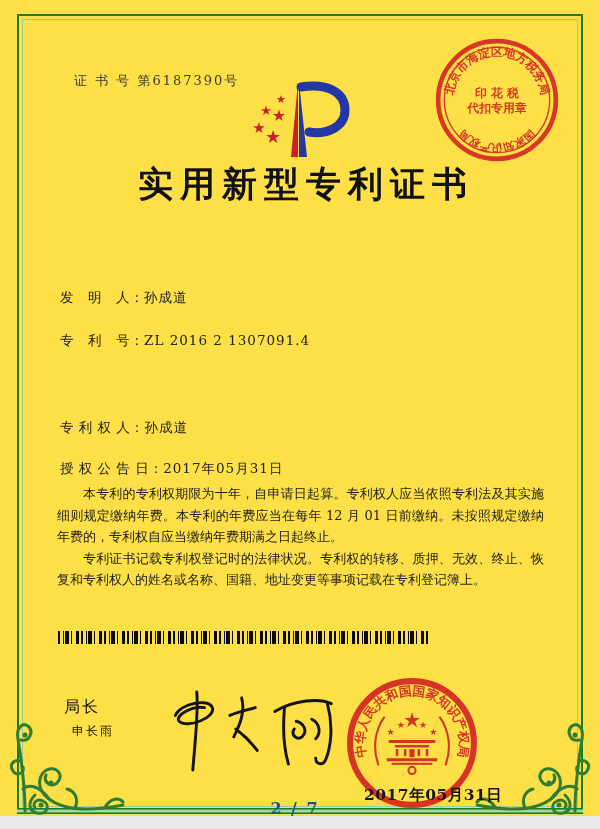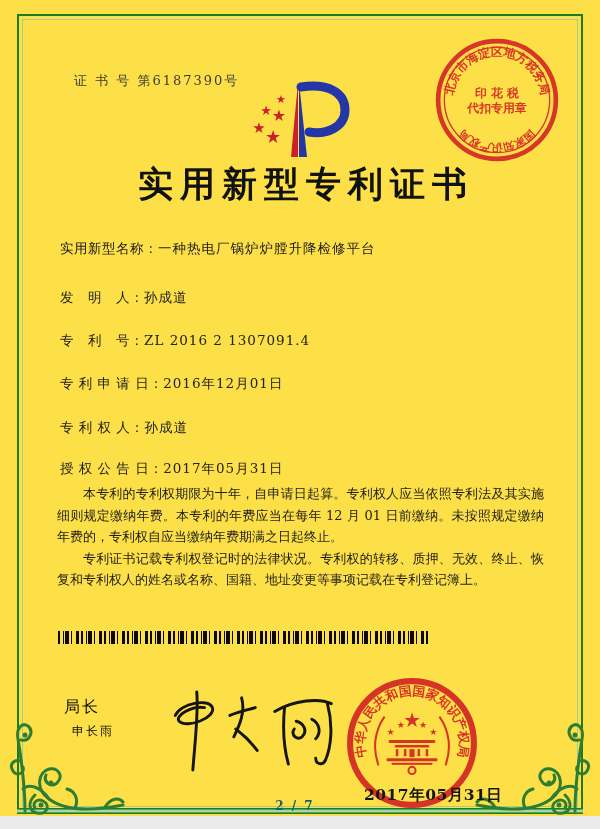--- a/index.html
+++ b/index.html
@@ -39,21 +39,21 @@
       #0a0a0a 18px 21px, transparent 21px 23px);}
 
   
   .director-title{position:absolute;left:64px;top:697px;font-size:16px;letter-spacing:2px;color:#111;}
   .director-name{position:absolute;left:72px;top:723px;font-size:12px;letter-spacing:2px;color:#111;}
   .signature{position:absolute;left:148px;top:686px;width:195px;height:88px;}
   .grant-stamp-date{position:absolute;left:364px;top:785px;font-size:15.5px;font-weight:bold;color:#161616;
     letter-spacing:.5px;z-index:6;}
   .page-info{position:absolute;left:0;right:0;top:787px;text-align:center;font-size:11px;color:#2e8b2e;
     letter-spacing:2px;z-index:6;}
-  .page-indicator{position:absolute;left:0;right:10px;top:799px;text-align:center;font-size:12px;font-weight:bold;
+  .page-indicator{position:absolute;left:0;right:10px;top:799px;text-align:center;font-size:16px;font-weight:bold;
     color:#17606a;letter-spacing:2px;z-index:6;}
 
   
   .seal-top{position:absolute;left:433px;top:36px;width:128px;height:128px;opacity:.95;}
   .seal-bottom{position:absolute;left:344px;top:675px;width:136px;height:136px;opacity:.96;z-index:5;}
 
   
   .ornament{position:absolute;width:120px;height:118px;bottom:12px;z-index:2;}
   .ornament.left{left:5px;}
   .ornament.right{right:5px;transform:scaleX(-1);}
@@ -100,31 +100,25 @@
     </text>
     <text fill="#d42e26" font-size="10.5" font-weight="bold">
       <textPath href="#ts-bot" startOffset="50%" text-anchor="middle">国家知识产权局</textPath>
     </text>
     <text x="0" y="-3" fill="#d42e26" font-size="11.5" font-weight="bold" text-anchor="middle">印 花 税</text>
     <text x="0" y="12" fill="#d42e26" font-size="11.5" font-weight="bold" text-anchor="middle">代扣专用章</text>
   </svg>
 
   <div class="title">实用新型专利证书</div>
 
-  <div class="field" style="top:240px">
-    <span class="flabel">实用新型名称：</span><span class="fvalue">一种热电厂锅炉炉膛升降检修平台</span>
-  </div>
   <div class="field" style="top:289px">
     <span class="flabel">发　明　人：</span><span class="fvalue">孙成道</span>
   </div>
   <div class="field" style="top:332px">
     <span class="flabel">专　利　号：</span><span class="fvalue">ZL 2016 2 1307091.4</span>
-  </div>
-  <div class="field" style="top:375px">
-    <span class="flabel">专 利 申 请 日：</span><span class="fvalue">2016年12月01日</span>
   </div>
   <div class="field" style="top:419px">
     <span class="flabel">专 利 权 人：</span><span class="fvalue">孙成道</span>
   </div>
   <div class="field" style="top:460px">
     <span class="flabel">授 权 公 告 日：</span><span class="fvalue">2017年05月31日</span>
   </div>
 
   <div class="body-text">
     <p>本专利的专利权期限为十年，自申请日起算。专利权人应当依照专利法及其实施细则规定缴纳年费。本专利的年费应当在每年 12 月 01 日前缴纳。未按照规定缴纳年费的，专利权自应当缴纳年费期满之日起终止。</p>

